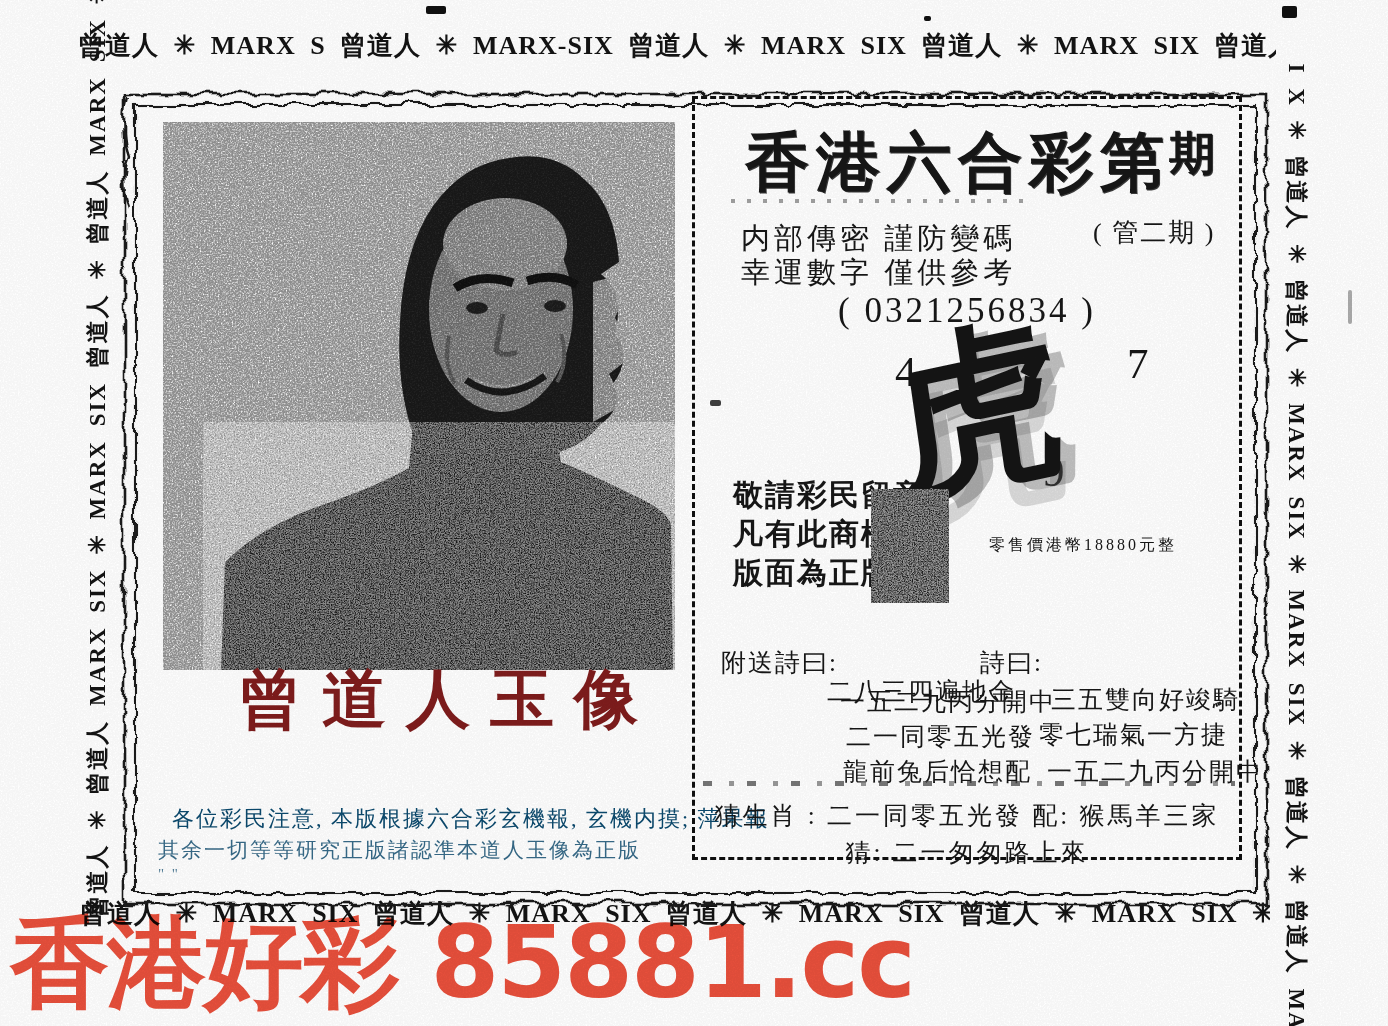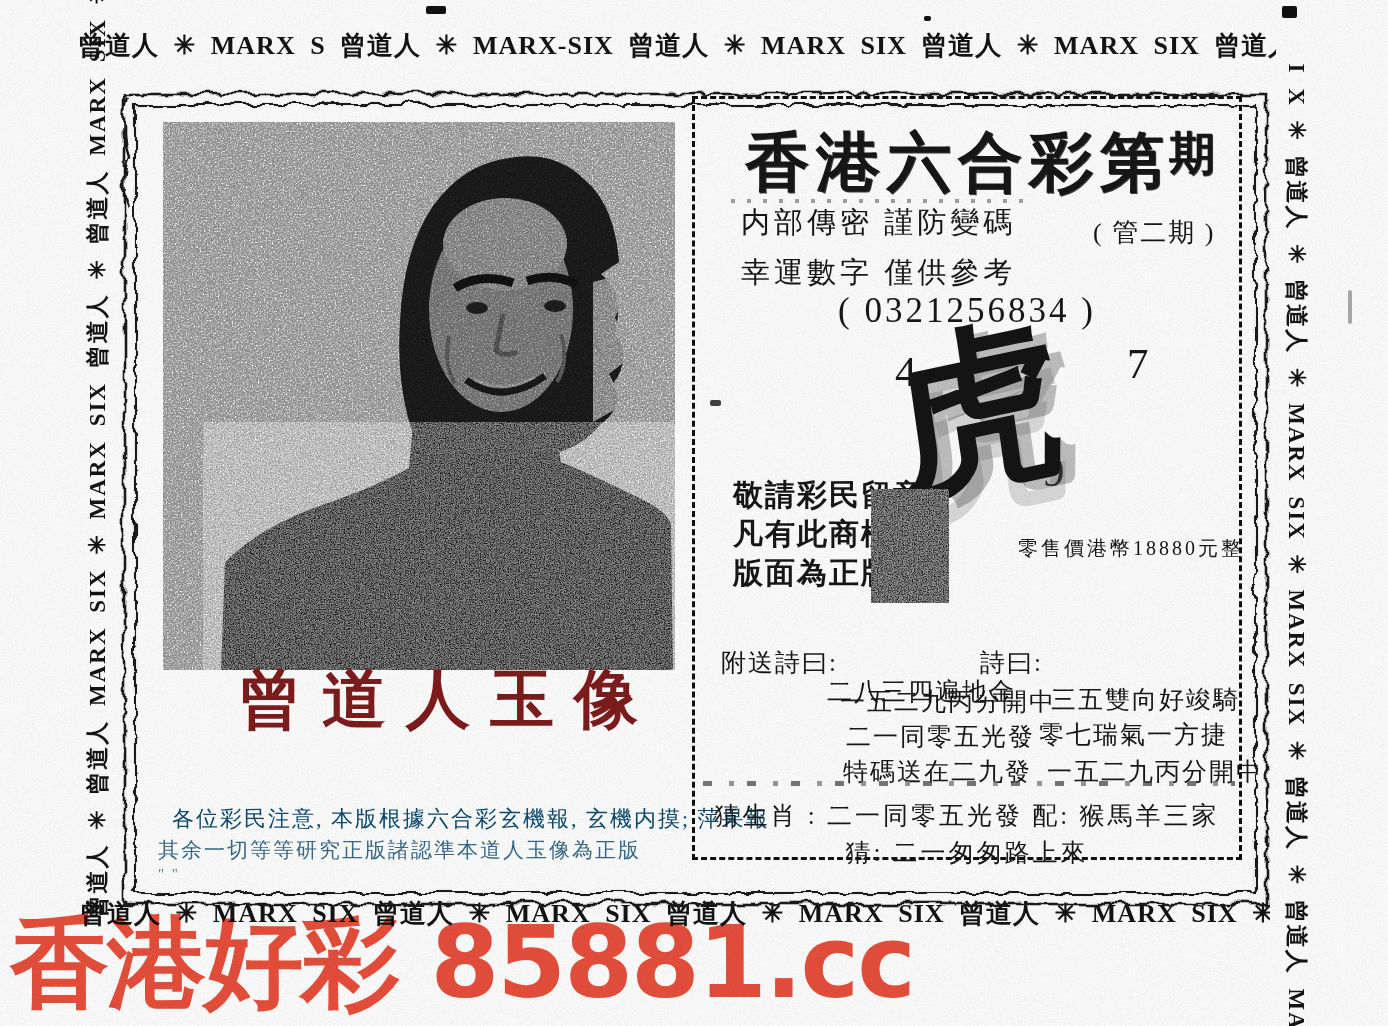--- a/index.html
+++ b/index.html
@@ -41,21 +41,21 @@
   }
   #panel-issue{
     position:absolute;right:24px;top:24px;font-size:46px;font-weight:900;
     text-shadow:1px 1px 0 #3c3c3c;
   }
   .dotted-ghost{
     position:absolute;left:36px;top:100px;width:300px;height:4px;opacity:.55;
     background:repeating-linear-gradient(90deg,#555 0 4px,transparent 4px 16px);
   }
   .panel-row{position:absolute;font-size:29px;letter-spacing:4px;white-space:nowrap;font-weight:400;}
-  #row-secret{left:46px;top:104px;}
+  #row-secret{left:46px;top:120px;}
   #row-bracket{left:398px;top:116px;font-size:26px;letter-spacing:2px;}
   #row-lucky{left:46px;top:154px;}
   #lucky-number{
     position:absolute;left:0;width:100%;top:192px;text-align:center;
     font-size:35px;letter-spacing:3px;font-weight:400;
   }
   .zodiac-num{position:absolute;font-size:43px;font-weight:400;}
   #num4{left:200px;top:248px;}
   #num7{left:432px;top:240px;}
   #num9{left:348px;top:348px;}
@@ -63,21 +63,21 @@
     position:absolute;left:196px;top:218px;width:210px;height:200px;
     font-size:172px;line-height:1.05;font-weight:700;color:#151515;
     transform:rotate(-12deg) skewX(-4deg);
     text-shadow:14px 10px 0 rgba(70,70,70,.34), 2px 24px 0 rgba(90,90,90,.22);
   }
   #notice{
     position:absolute;left:38px;top:376px;font-size:30px;font-weight:700;
     line-height:39px;letter-spacing:2px;white-space:nowrap;
   }
   #stamp{position:absolute;left:176px;top:390px;width:78px;height:114px;background:#1d1d1d;}
-  #price{position:absolute;left:294px;top:436px;font-size:20px;letter-spacing:3px;white-space:nowrap;margin-left:29px;}
+  #price{position:absolute;left:294px;top:436px;font-size:16px;letter-spacing:3px;white-space:nowrap;}
   .poem{position:absolute;font-size:25px;letter-spacing:2px;white-space:nowrap;}
   
   .ghost-line{
     position:absolute;left:8px;top:682px;width:532px;height:5px;opacity:.75;
     background:repeating-linear-gradient(90deg,#4a4a4a 0 9px,transparent 9px 26px,#777 26px 31px,transparent 31px 44px);
   }
   #guess-zodiac{position:absolute;left:0;width:100%;top:700px;text-align:center;font-size:25px;letter-spacing:3px;}
   #guess-line{position:absolute;left:0;width:100%;top:737px;text-align:center;font-size:25px;letter-spacing:3px;}
   
   #watermark{
@@ -184,21 +184,21 @@
         <rect width="78" height="114" filter="url(#speckW)" opacity=".55"></rect>
       </svg>
     </div>
 
     <div id="price">零售價港幣18880元整</div>
 
     <div class="poem" style="left:26px;top:547px;">附送詩曰:</div>
     <div class="poem" style="left:132px;top:576px;">二八三四遍地金</div>
     <div class="poem" style="left:145px;top:586px;">一五二九丙分開中</div>
     <div class="poem" style="left:151px;top:621px;">二一同零五光發</div>
-    <div class="poem" style="left:148px;top:656px;">特碼送在二九發</div>
+    <div class="poem" style="left:148px;top:656px;">龍前兔后恰想配</div>
 
     <div class="poem" style="left:285px;top:547px;">詩曰:</div>
     <div class="poem" style="left:356px;top:584px;">三五雙向好竣騎</div>
     <div class="poem" style="left:344px;top:619px;">零七瑞氣一方捷</div>
     <div class="poem" style="left:352px;top:656px;">一五二九丙分開中</div>
 
     <div class="ghost-line"></div>
     <div id="guess-zodiac">猜生肖 : 二一同零五光發 配: 猴馬羊三家</div>
     <div id="guess-line">猜: 二一匆匆路上來</div>
   </div>

